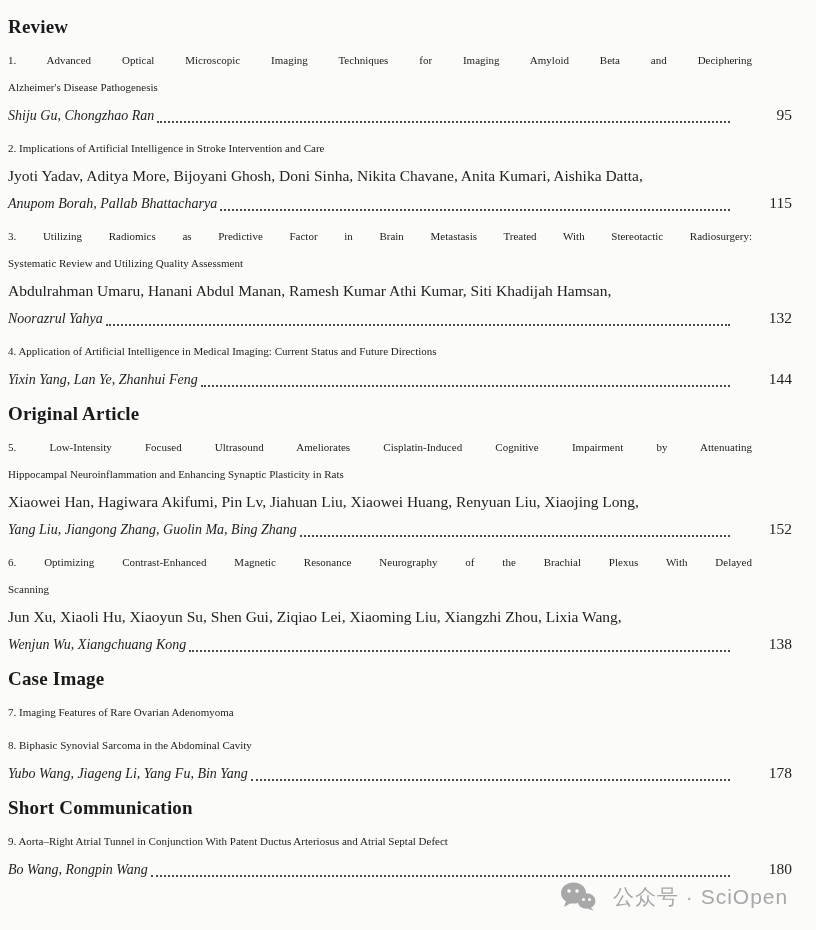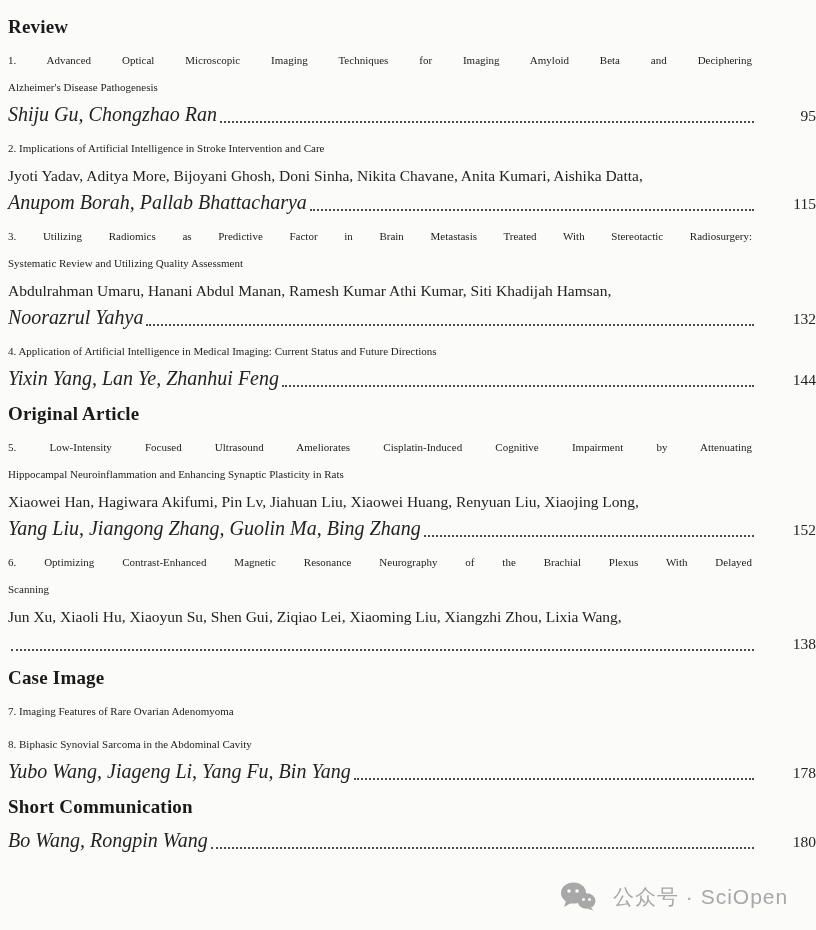--- a/index.html
+++ b/index.html
@@ -6,21 +6,21 @@
   html, body { width: 816px; }
   body {
     width: 816px;
     height: 930px;
     background: #fbfbfa;
     font-family: "Liberation Serif", serif;
     color: #232323;
     position: relative;
     overflow: hidden;
   }
-  .toc { padding: 6px 0 0 8px; position: relative; }
+  .toc { padding: 6px 24px 0 8px; position: relative; }
   .sec-heading {
     font-size: 19px;
     font-weight: bold;
     color: #1a1a1a;
     line-height: 27px;
     margin: 7px 0;
     letter-spacing: 0.2px;
   }
   .article { margin-bottom: 6px; }
   .tline {
@@ -43,21 +43,21 @@
     white-space: nowrap;
   }
   .entry-end {
     display: flex;
     align-items: baseline;
     line-height: 27px;
     width: 100%;
   }
   .authors-last {
     font-style: italic;
-    font-size: 20px;
+    font-size: 14px;
     white-space: nowrap;
   }
   .leader {
     flex: 1;
     border-bottom: 2px dotted #4a4a4a;
     margin: 0 16px 6px 3px;
     align-self: flex-end;
     height: 0;
     min-width: 20px;
   }
@@ -143,20 +143,21 @@
       <span class="leader"></span>
       <span class="pagenum">152</span>
     </div>
   </div>
 
   <div class="article">
     <div class="tline fill">6. Optimizing Contrast-Enhanced Magnetic Resonance Neurography of the Brachial Plexus With Delayed</div>
     <div class="tline">Scanning</div>
     <div class="aline">Jun Xu, Xiaoli Hu, Xiaoyun Su, Shen Gui, Ziqiao Lei, Xiaoming Liu, Xiangzhi Zhou, Lixia Wang,</div>
     <div class="entry-end">
+      <span class="authors-last">Wenjun Wu, Xiangchuang Kong</span>
       <span class="leader"></span>
       <span class="pagenum">138</span>
     </div>
   </div>
 
   <div class="sec-heading">Case Image</div>
 
   <div class="article">
     <div class="tline">7. Imaging Features of Rare Ovarian Adenomyoma</div>
   </div>
@@ -166,20 +167,21 @@
     <div class="entry-end">
       <span class="authors-last">Yubo Wang, Jiageng Li, Yang Fu, Bin Yang</span>
       <span class="leader"></span>
       <span class="pagenum">178</span>
     </div>
   </div>
 
   <div class="sec-heading">Short Communication</div>
 
   <div class="article">
+    <div class="tline">9. Aorta–Right Atrial Tunnel in Conjunction With Patent Ductus Arteriosus and Atrial Septal Defect</div>
     <div class="entry-end">
       <span class="authors-last">Bo Wang, Rongpin Wang</span>
       <span class="leader"></span>
       <span class="pagenum">180</span>
     </div>
   </div>
 
 </div>
 
 <div class="watermark">

